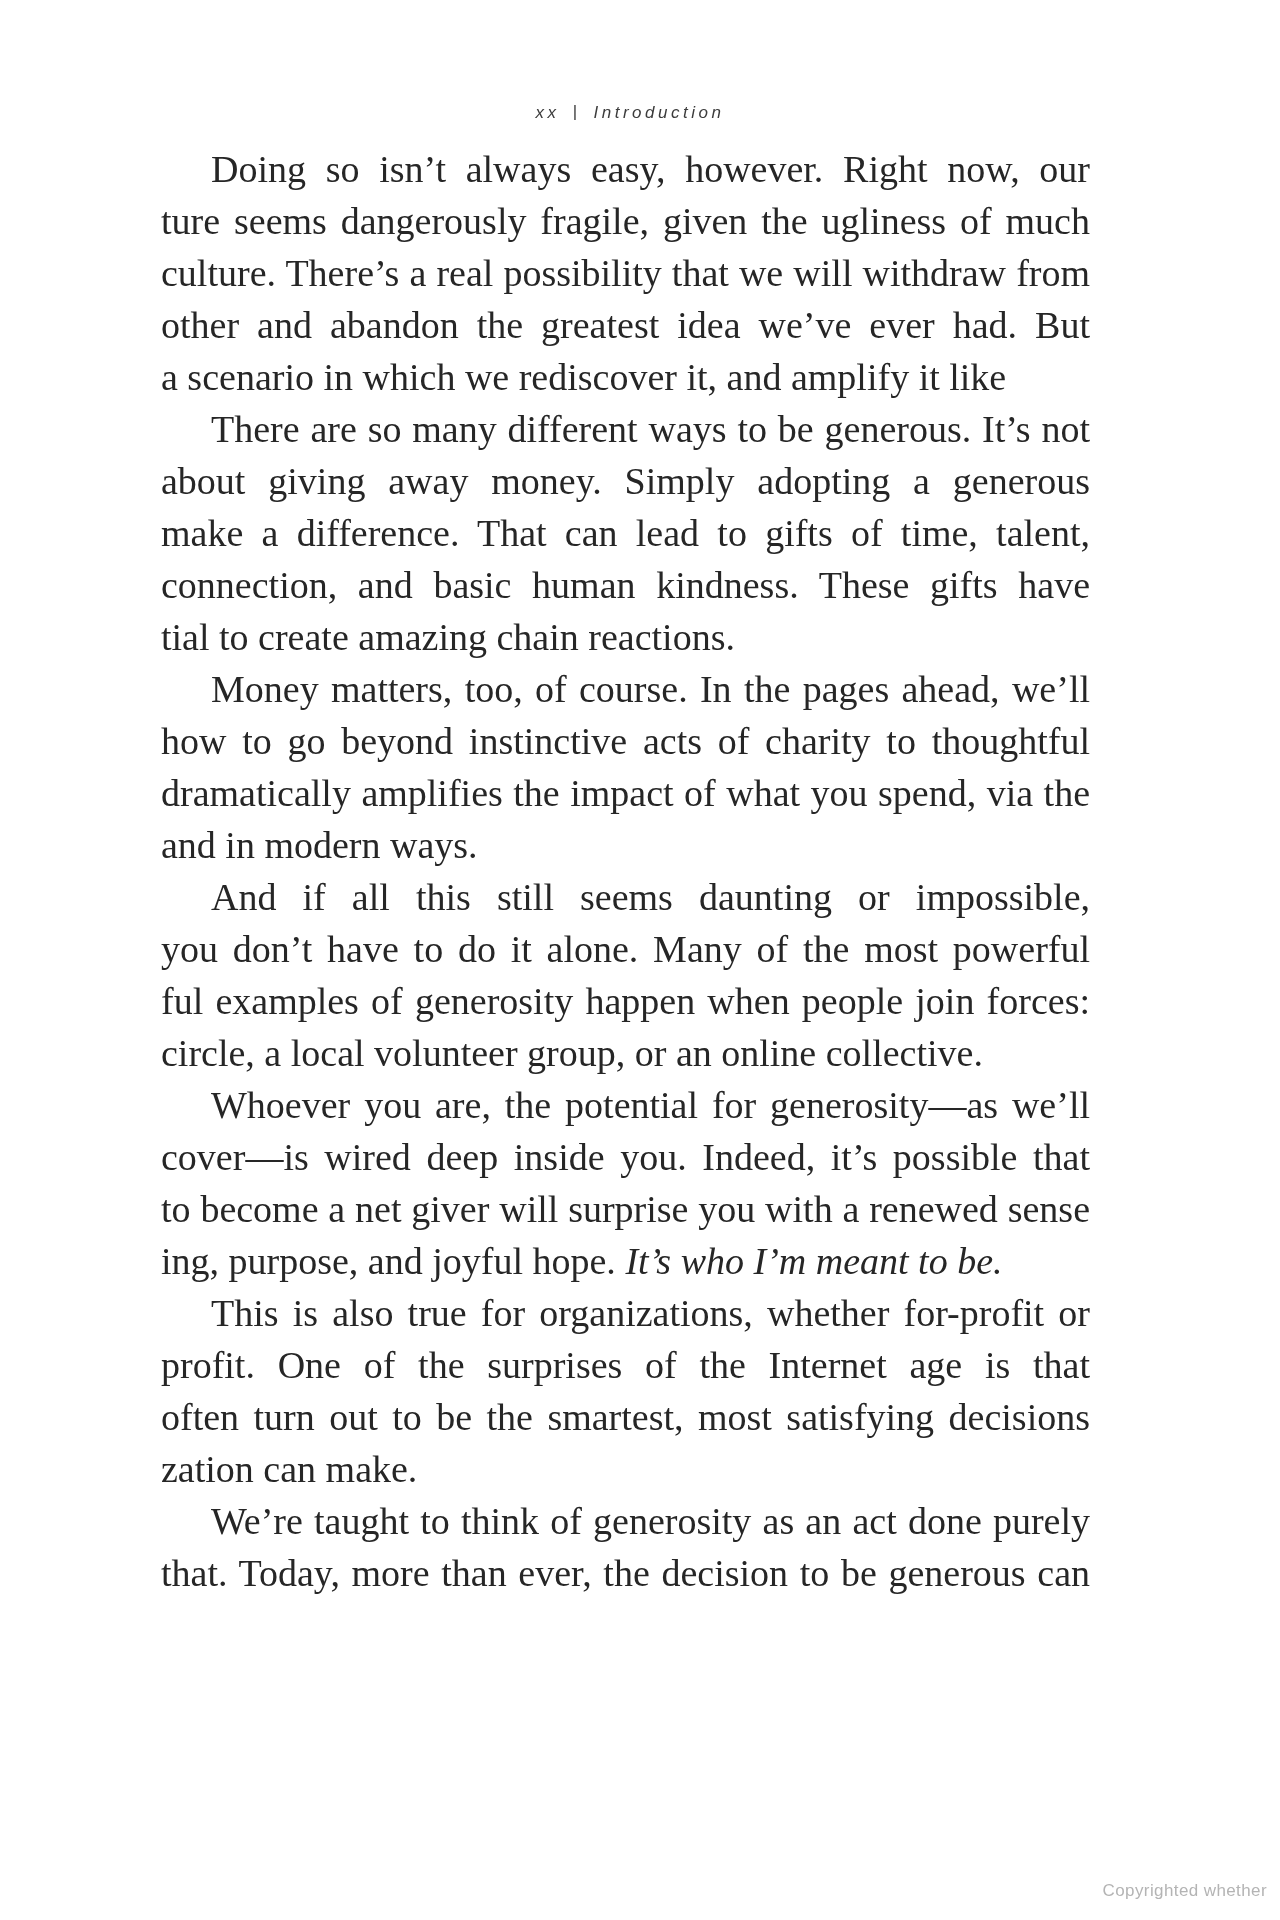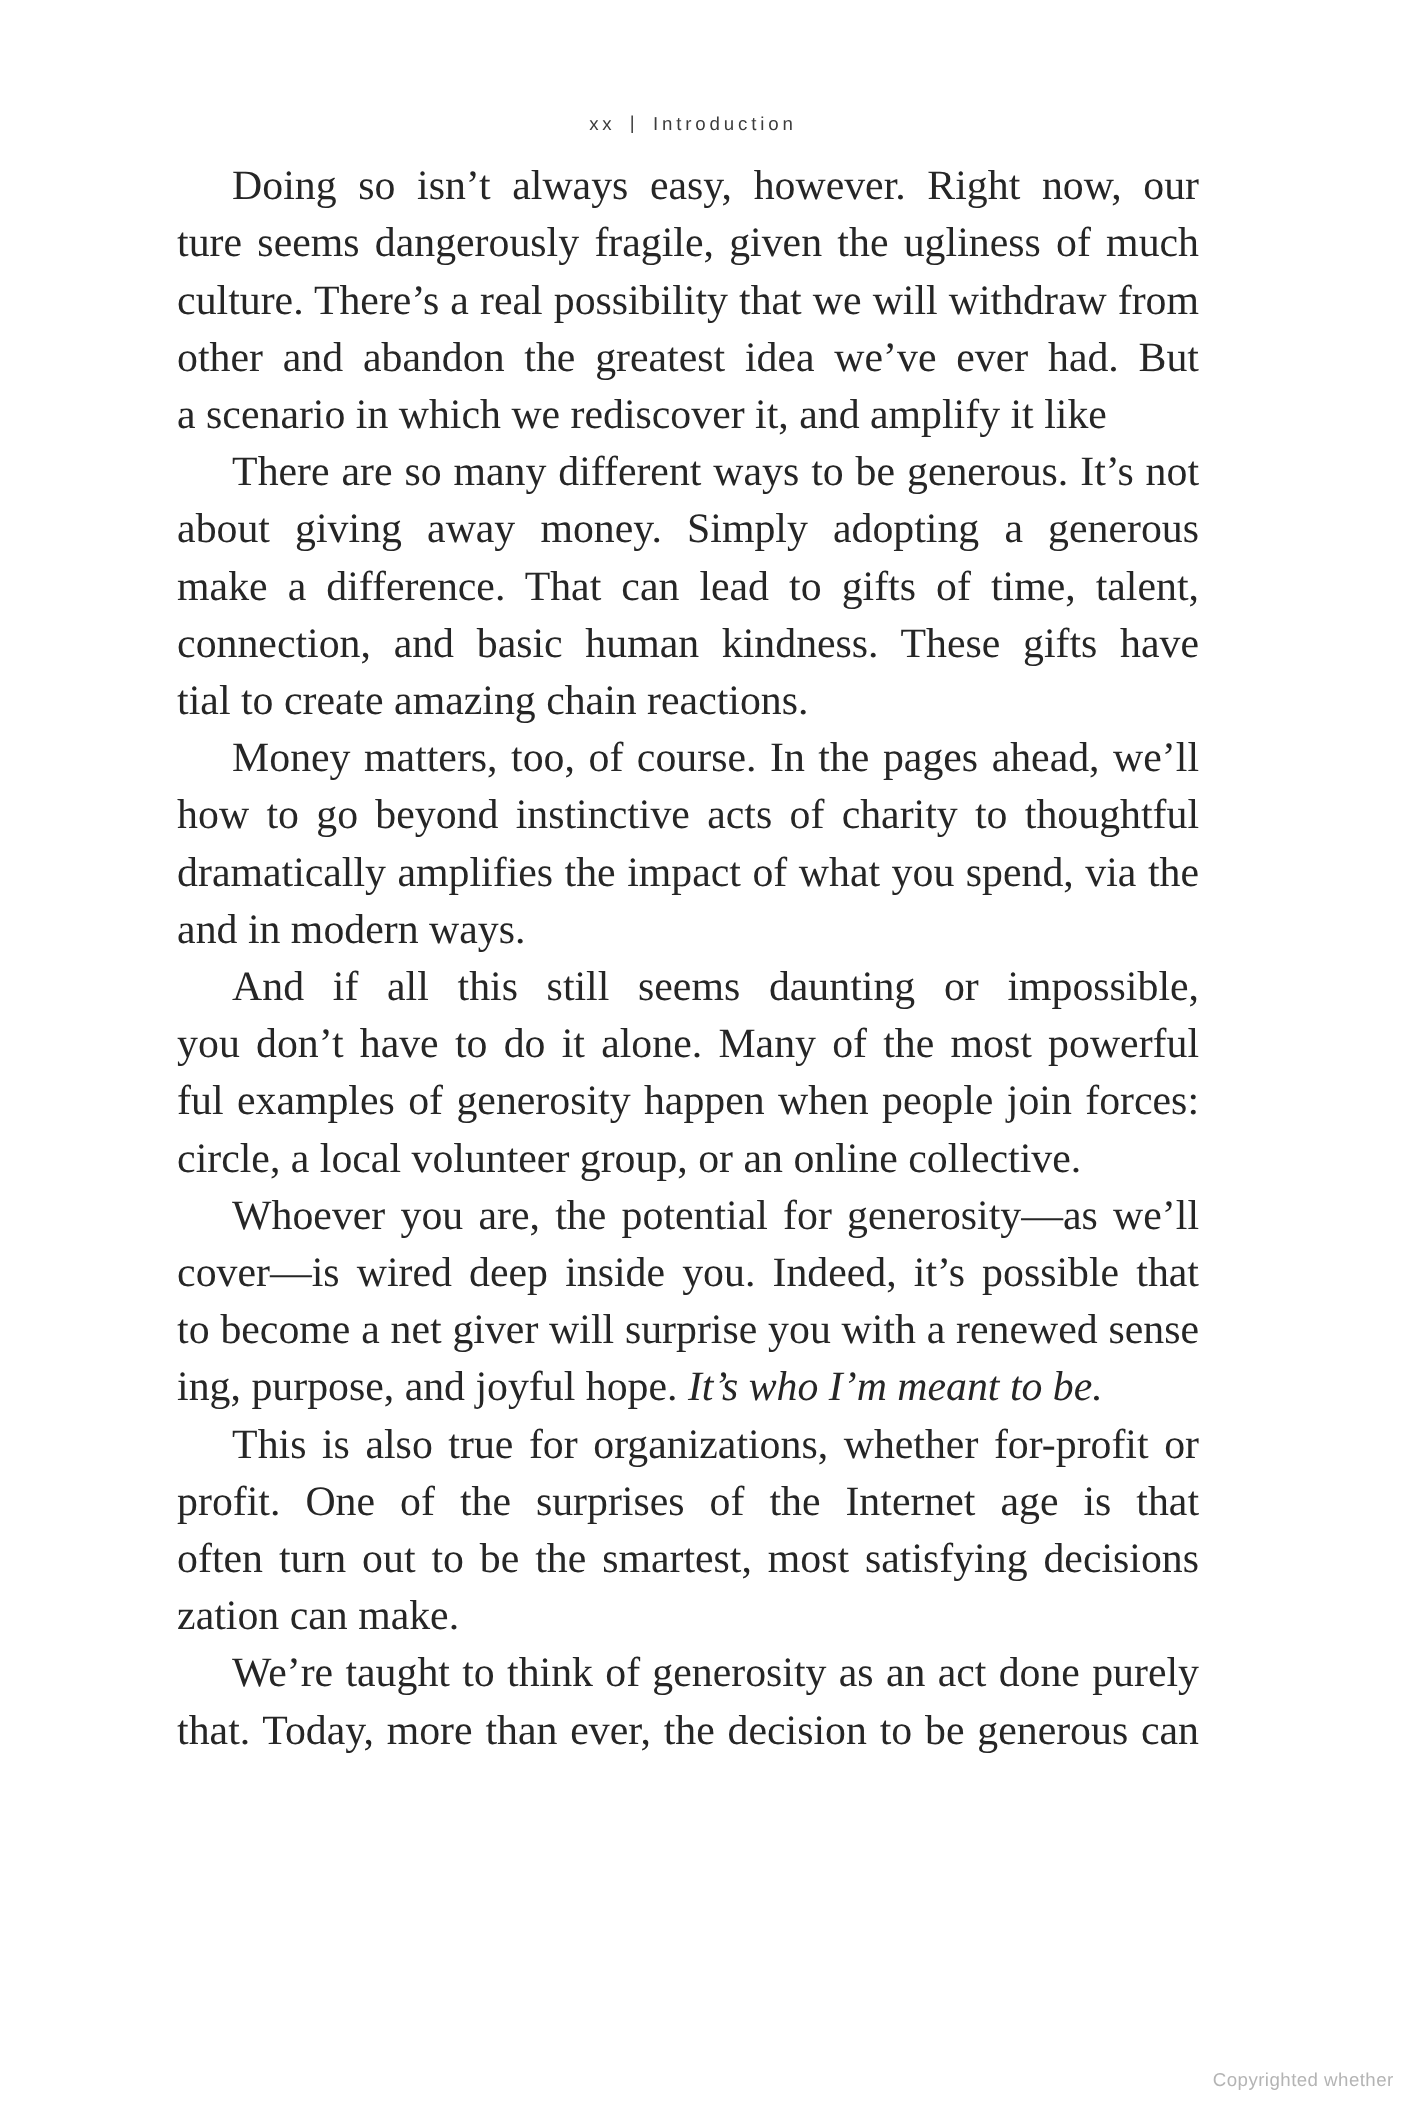--- a/index.html
+++ b/index.html
@@ -20,20 +20,21 @@
     top: 103px;
     left: 0;
     width: 1260px;
     text-align: center;
     font-family: "Liberation Sans", sans-serif;
     font-size: 17px;
     font-weight: 500;
     letter-spacing: 3.5px;
     color: #3c3c3c;
     white-space: nowrap;
+    font-style: italic;
   }
   .running-header .sep {
     display: inline-block;
     margin: 0 13px;
     transform: translateY(-1px);
   }
   .text-block {
     position: absolute;
     top: 143px;
     left: 161px;

